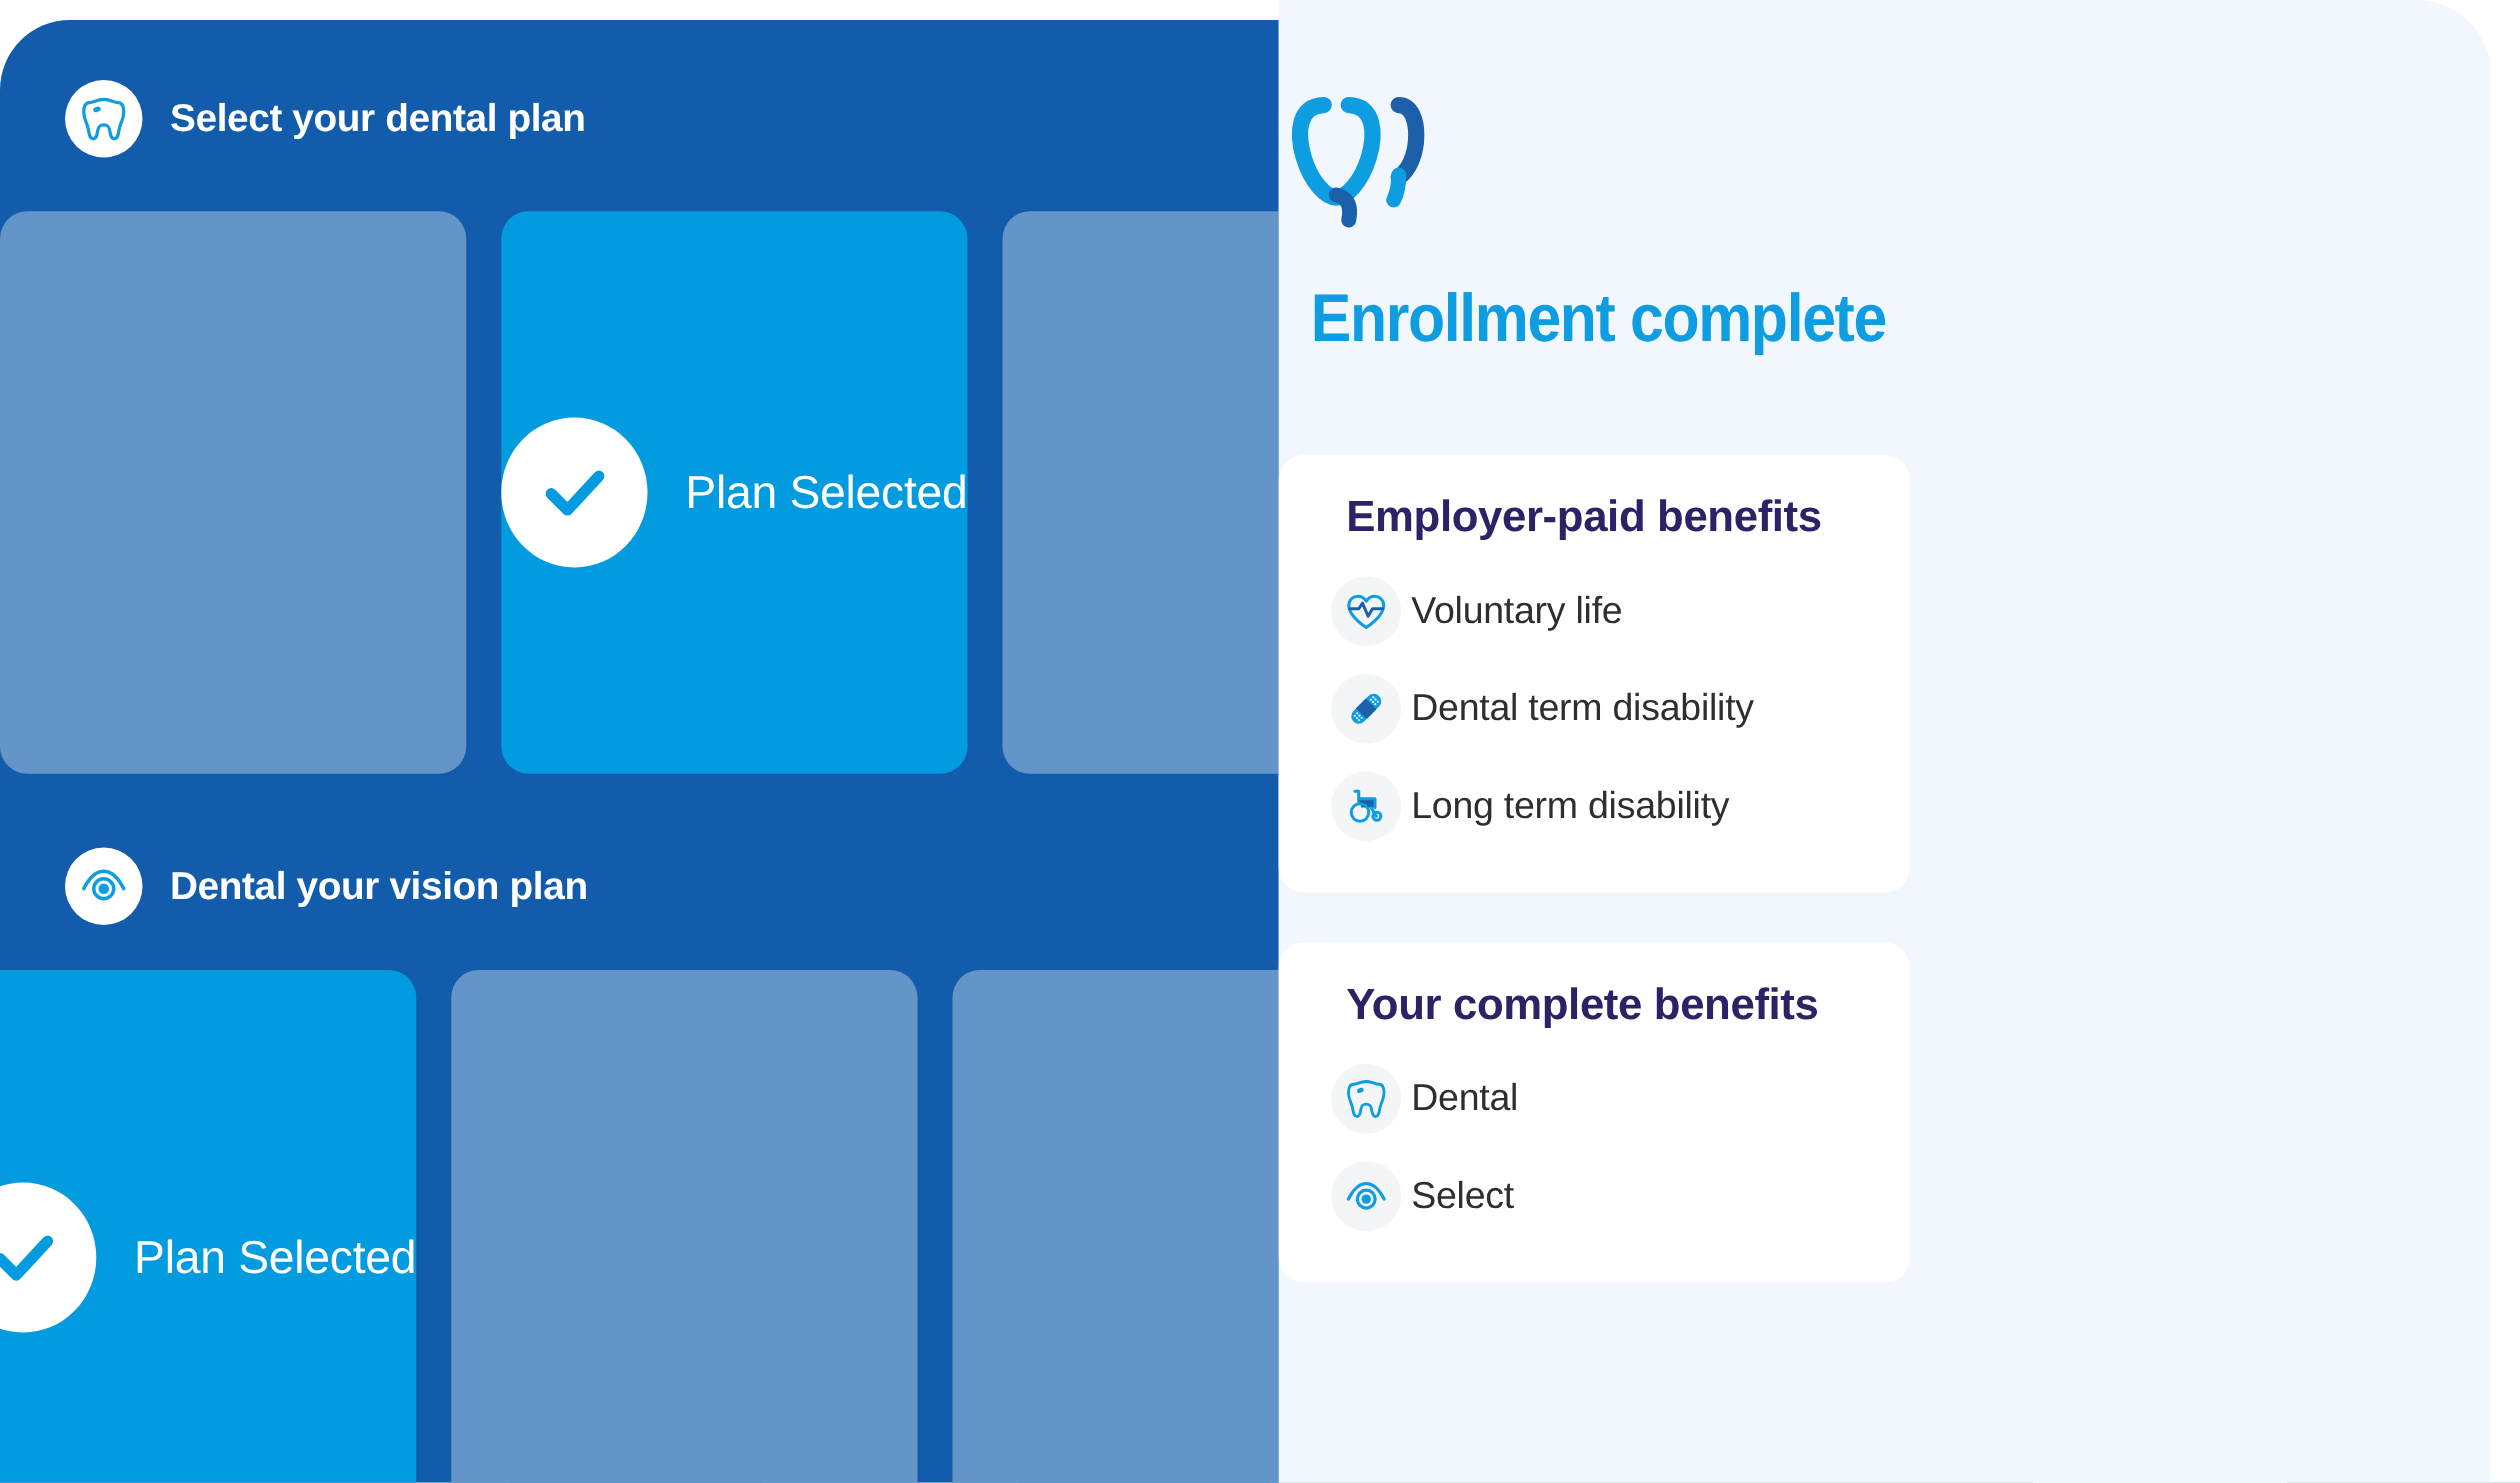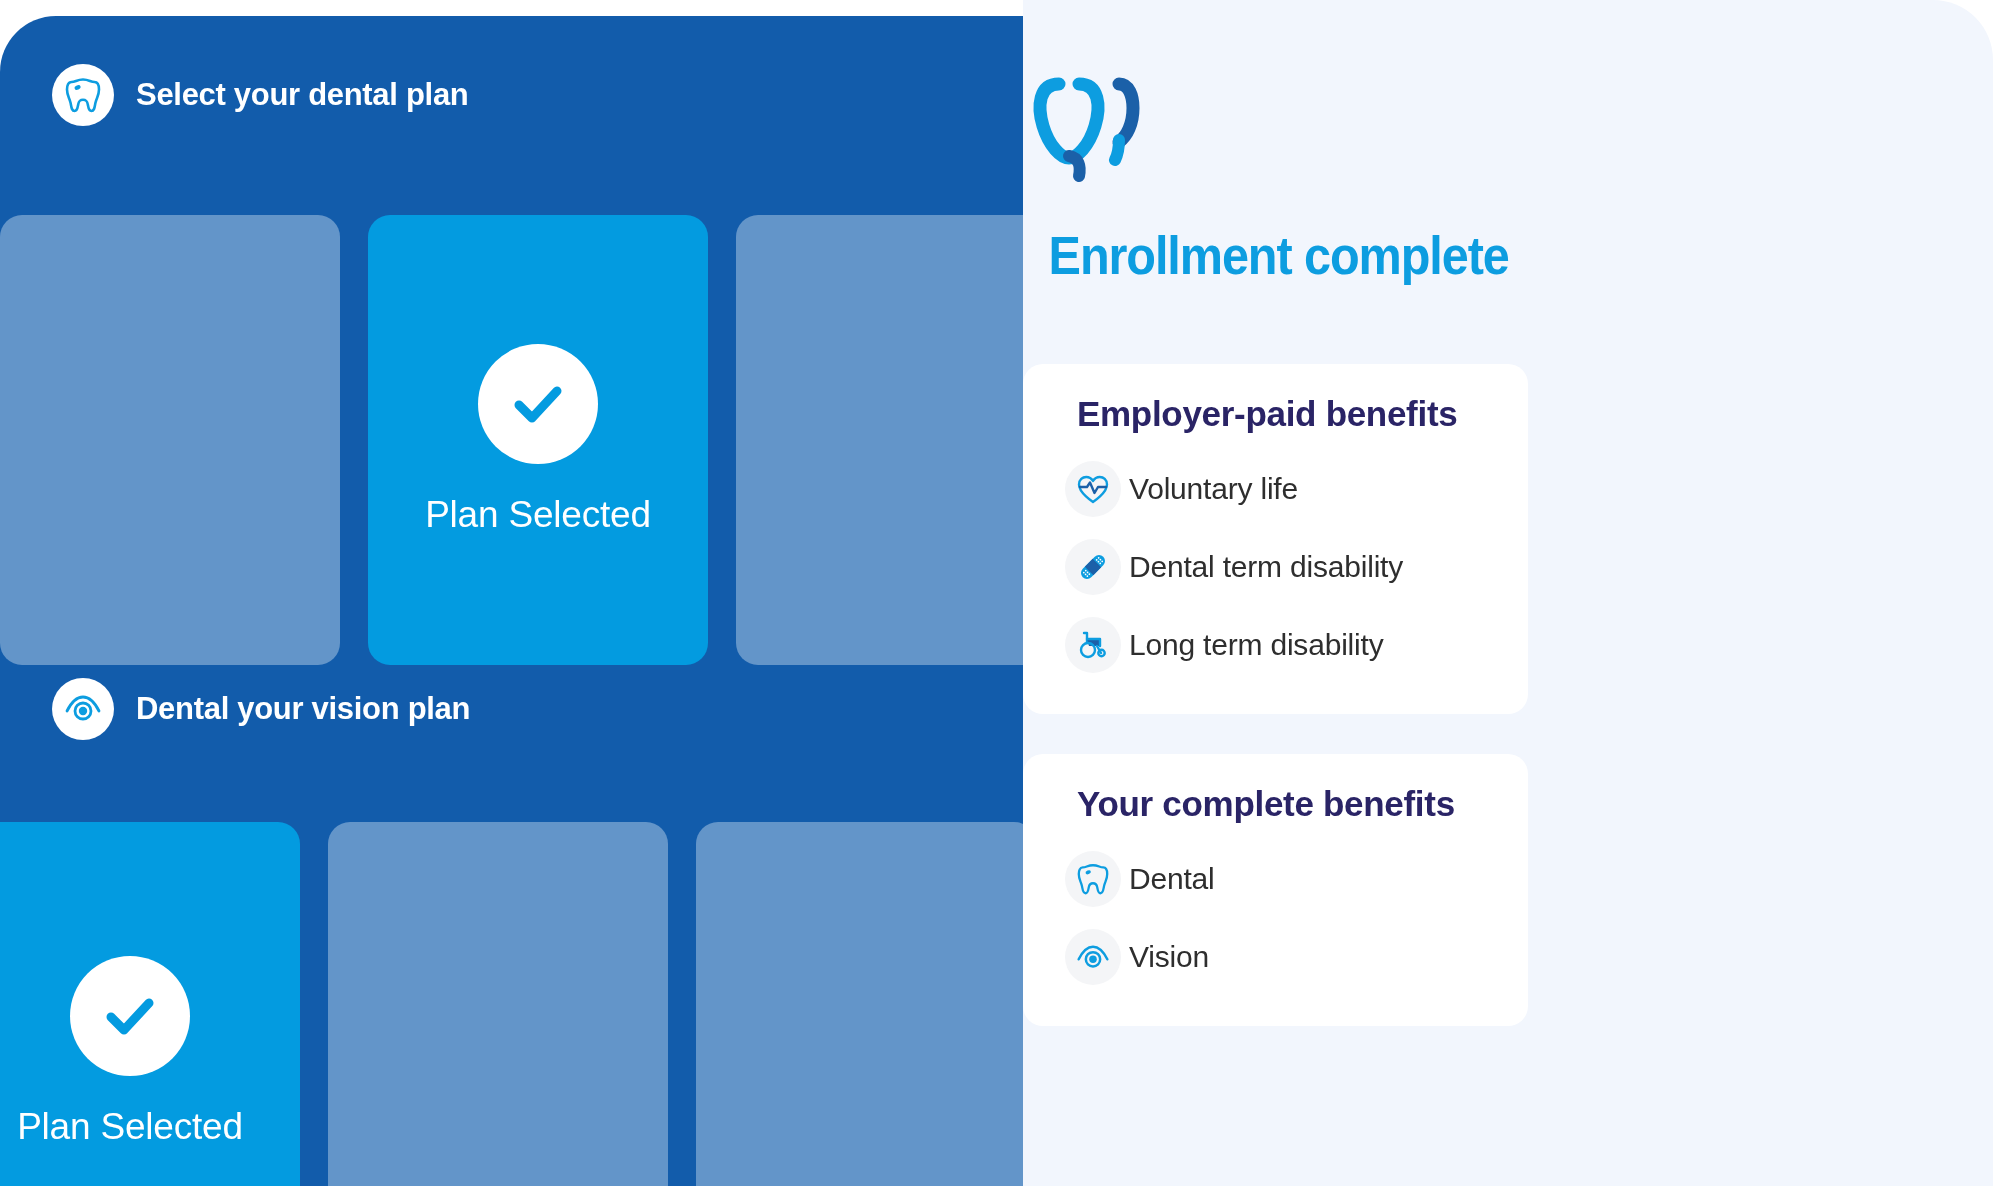--- a/index.html
+++ b/index.html
@@ -38,27 +38,26 @@
     color: #ffffff; font-size: 31px; font-weight: 700;
     letter-spacing: -0.3px; white-space: nowrap;
     font-family: "Liberation Sans", sans-serif;
   }
 
   .card-row { position: absolute; left: 0; display: flex; gap: 28px; }
   .card-row.dental { top: 153px; left: 0; }
   .card-row.vision { top: 760px; left: -40px; }
 
   .plan-card {
-    width: 340px; height: 450px;
+    width: 373px; height: 450px;
     border-radius: 22px;
     background: #6395C9;
-    display: flex; flex-direction: column;
+    display: flex; flex-direction: row;
     align-items: center; justify-content: center;
     gap: 30px;
-    margin-top: 46px;
   }
   .card-row.vision .plan-card { height: 460px; }
   .plan-card.first-clipped { margin-left: 0; }
   .plan-card.selected { background: #039BE0; }
 
   .check-circle {
     width: 120px; height: 120px; border-radius: 50%;
     background: #ffffff;
     display: flex; align-items: center; justify-content: center;
   }
@@ -247,18 +246,18 @@
           <span class="benefit-label">Dental</span>
         </li>
         <li class="benefit-item">
           <span class="benefit-icon-circle">
             <svg width="34" height="27" viewBox="0 0 38 30">
               <path d="M3 17 C8 7 14 3 19 3 C24 3 30 7 35 17" fill="none" stroke="#0D9DE0" stroke-width="2.8" stroke-linecap="round"></path>
               <circle cx="19" cy="17" r="8" fill="none" stroke="#0D9DE0" stroke-width="2.8"></circle>
               <circle cx="19" cy="17" r="4.2" fill="#0D9DE0"></circle>
             </svg>
           </span>
-          <span class="benefit-label">Vision</span>
+          <span class="benefit-label">Select</span>
         </li>
       </ul>
     </div>
   </div>
 </div>
 
 </body></html>

